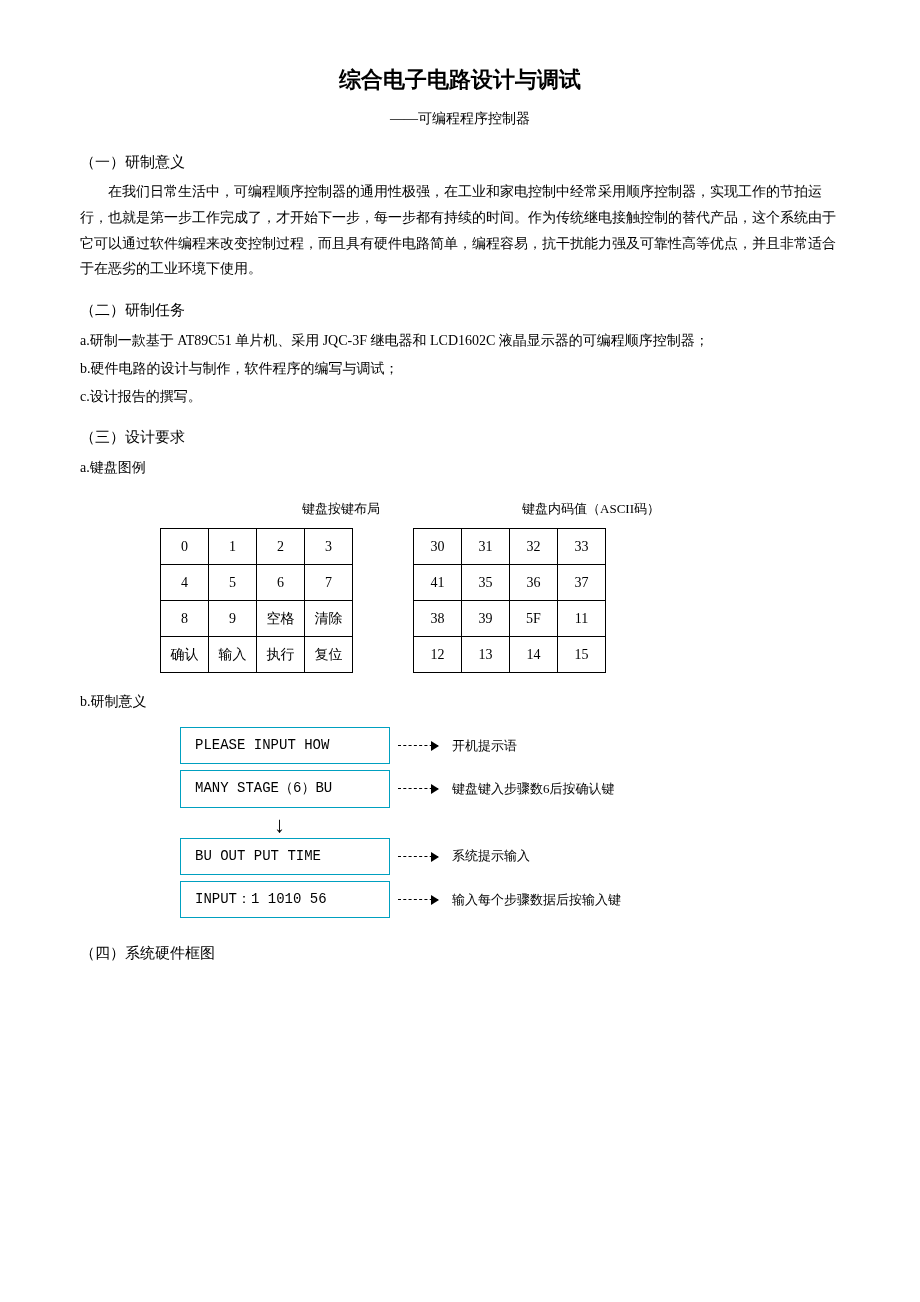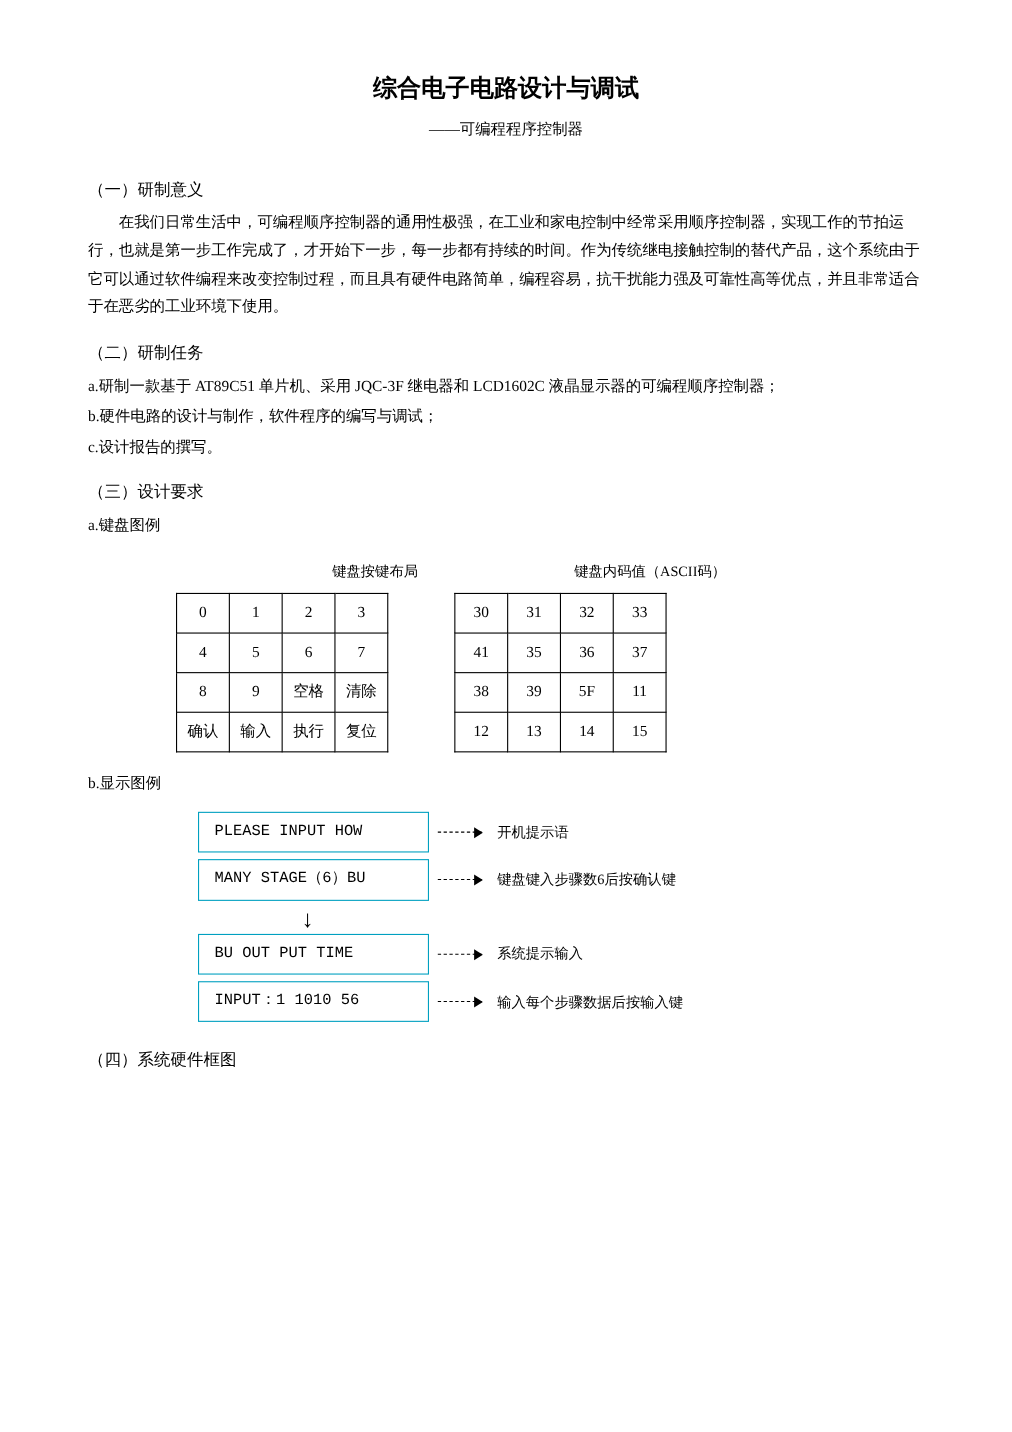--- a/index.html
+++ b/index.html
@@ -15,21 +15,21 @@
     }
     .main-title {
       text-align: center;
       font-size: 22px;
       font-weight: bold;
       margin-bottom: 6px;
     }
     .sub-title {
       text-align: center;
       font-size: 14px;
-      margin-bottom: 29px;
+      margin-bottom: 18px;
     }
     .section-heading {
       font-size: 15px;
       font-weight: normal;
       margin-top: 14px;
       margin-bottom: 4px;
     }
     .body-text {
       text-indent: 2em;
       line-height: 1.85;
@@ -213,21 +213,21 @@
             <td>12</td>
             <td>13</td>
             <td>14</td>
             <td>15</td>
           </tr>
         </tbody>
     </table>
   </div>
 </div>
 
-<div class="no-indent">b.显示图例</div>
+<div class="no-indent">b.研制意义</div>
 
 <div class="display-diagram">
   <div class="diagram-inner">
     <div class="diagram-row">
       <div class="lcd-box">PLEASE INPUT HOW</div>
       <div class="arrow-line">
         <span class="dashed-arrow"></span>
       </div>
       <span class="label-text">开机提示语</span>
     </div>

